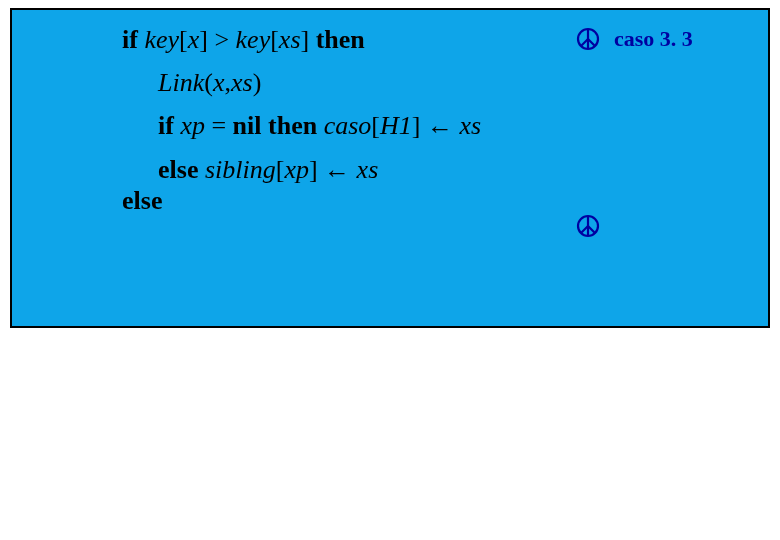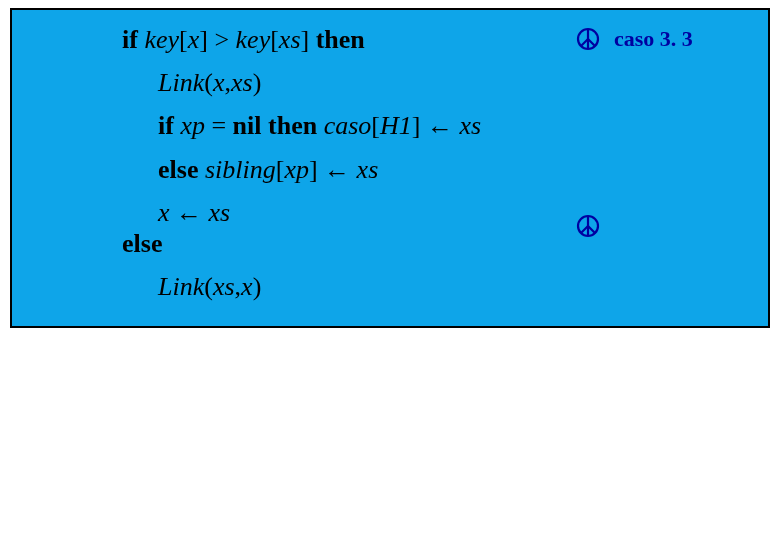--- a/index.html
+++ b/index.html
@@ -71,26 +71,24 @@
   <div class="code-block">
 
     <div class="line ind0"><span class="kw">if </span><span class="id">key</span><span class="sym">[</span><span class="id">x</span><span class="sym">] &gt; </span><span class="id">key</span><span class="sym">[</span><span class="id">xs</span><span class="sym">] </span><span class="kw">then</span></div>
 
     <div class="line ind1"><span class="id">Link</span><span class="sym">(</span><span class="id">x</span><span class="sym">,</span><span class="id">xs</span><span class="sym">)</span></div>
 
     <div class="line ind1"><span class="kw">if </span><span class="id">xp </span><span class="sym">= </span><span class="kw">nil </span><span class="kw">then </span><span class="id">caso</span><span class="sym">[</span><span class="id">H1</span><span class="sym">] </span><span class="arrow">← </span><span class="id">xs</span></div>
 
     <div class="line ind1"><span class="kw">else </span><span class="id">sibling</span><span class="sym">[</span><span class="id">xp</span><span class="sym">] </span><span class="arrow">← </span><span class="id">xs</span></div>
 
-    <div class="line ind1"><span class="id">x </span><span class="arrow">← </span><span class="id">xs</span></div>
 
     <div class="line ind0"><span class="kw">else</span></div>
 
 
-    <div class="line ind1"><span class="id">Link</span><span class="sym">(</span><span class="id">xs</span><span class="sym">,</span><span class="id">x</span><span class="sym">)</span></div>
 
 
   </div>
 
   <div class="annots">
     <div class="annot a1">
       <span class="annot-icon">
         <svg width="24" height="24" viewBox="0 0 24 24">
           <circle cx="12" cy="12" r="10" fill="none" stroke="#0000a0" stroke-width="2.2"></circle>
           <line x1="12" y1="2.5" x2="12" y2="21.5" stroke="#0000a0" stroke-width="2.2"></line>

